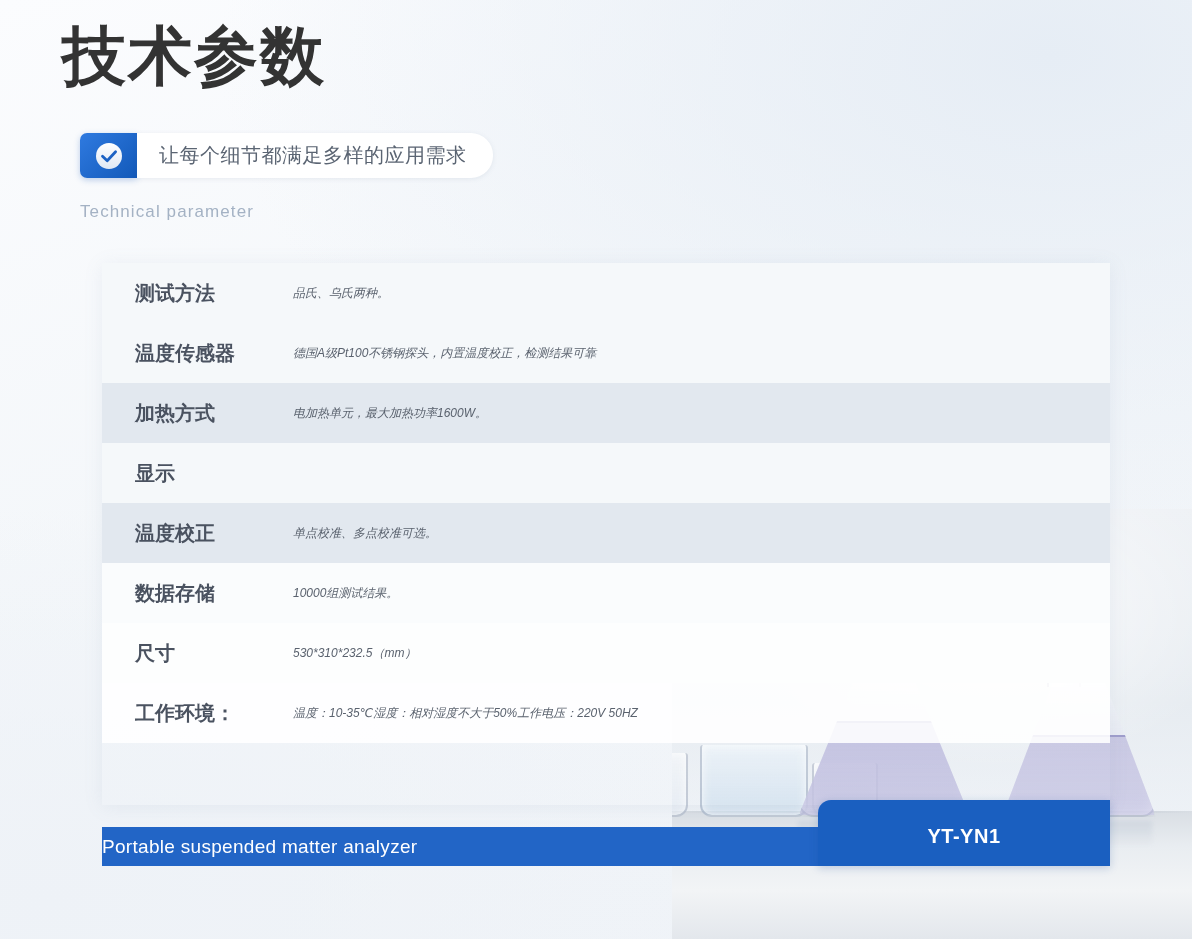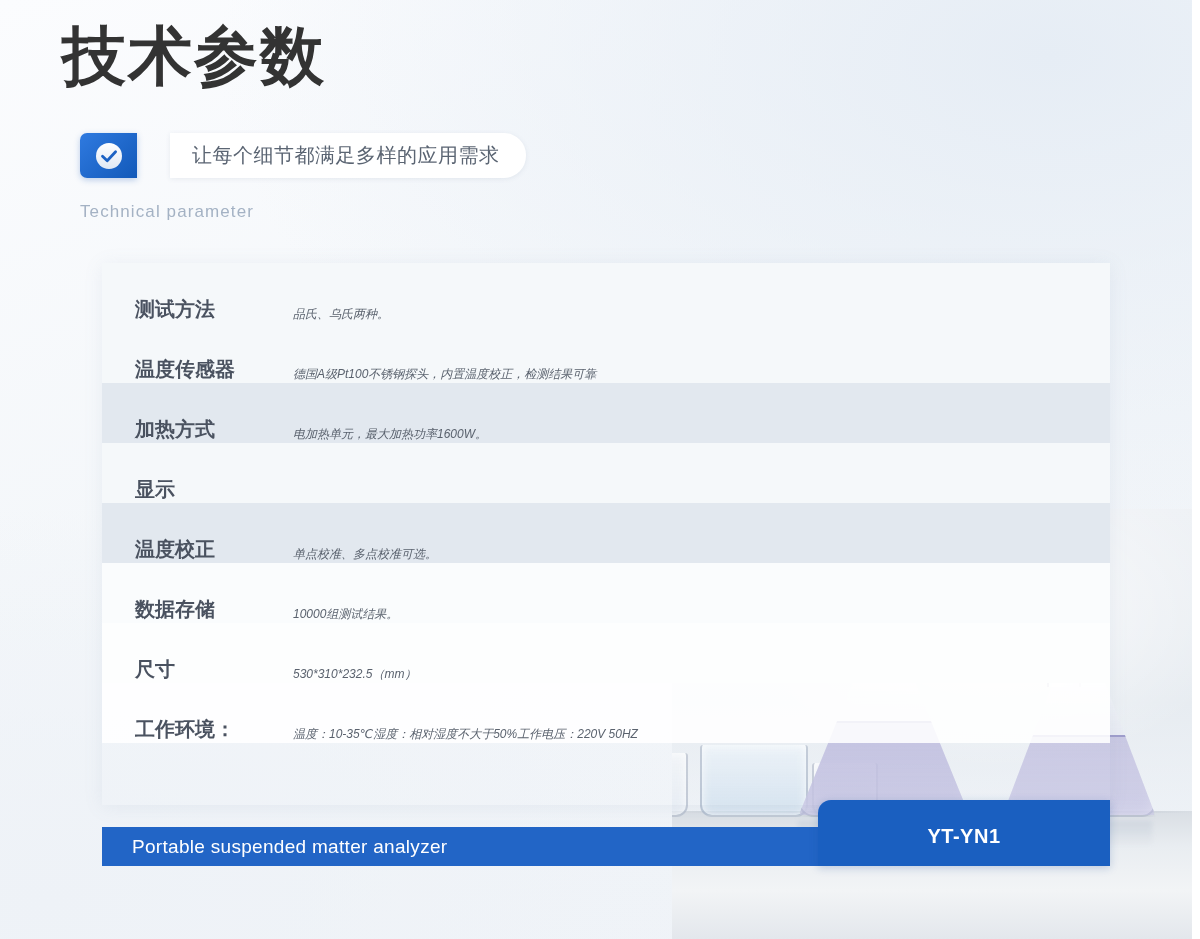--- a/index.html
+++ b/index.html
@@ -174,21 +174,20 @@
   .check-badge svg { display: block; }
   .tagline-pill {
     height: 45px;
     background: #ffffff;
     border-radius: 0 22px 22px 0;
     display: flex;
     align-items: center;
     padding: 0 26px 0 22px;
     box-shadow: 0 1px 5px rgba(80,100,130,0.10);
     white-space: nowrap;
-    margin-left: 33px;
   }
   .tagline-text {
     font-size: 20px;
     color: #5b6573;
     letter-spacing: 0.5px;
   }
 
   .subtitle-en {
     position: absolute;
     left: 80px;
@@ -205,21 +204,21 @@
     top: 263px;
     width: 1008px;
     height: 542px;
     overflow: hidden;
     box-shadow: 0 2px 18px rgba(120,140,170,0.10);
   }
   .spec-row {
     position: relative;
     height: 60px;
     display: flex;
-    align-items: flex-end;
+    align-items: center;
     padding-left: 33px;
     box-sizing: border-box;
   }
   .spec-row.light { background: #f5f8fa; }
   .spec-row.dark  { background: #e2e8ef; }
   .spec-row.plain { background: #fafcfd; }
   .spec-row.plain2{ background: #fdfefe; }
   .spec-row.plain3{ background: rgba(255,255,255,0.88); }
 
   .spec-label {
@@ -268,21 +267,20 @@
   .footer-bar {
     position: absolute;
     left: 102px;
     top: 827px;
     width: 1008px;
     height: 39px;
     background: #2265c6;
     z-index: 2;
     display: flex;
     align-items: center;
-    padding-left: 30px;
     box-sizing: border-box;
   }
   .footer-bar .footer-text {
     font-size: 19px;
     color: #ffffff;
     letter-spacing: 0.3px;
     white-space: nowrap;
   }
 </style>
 </head>

